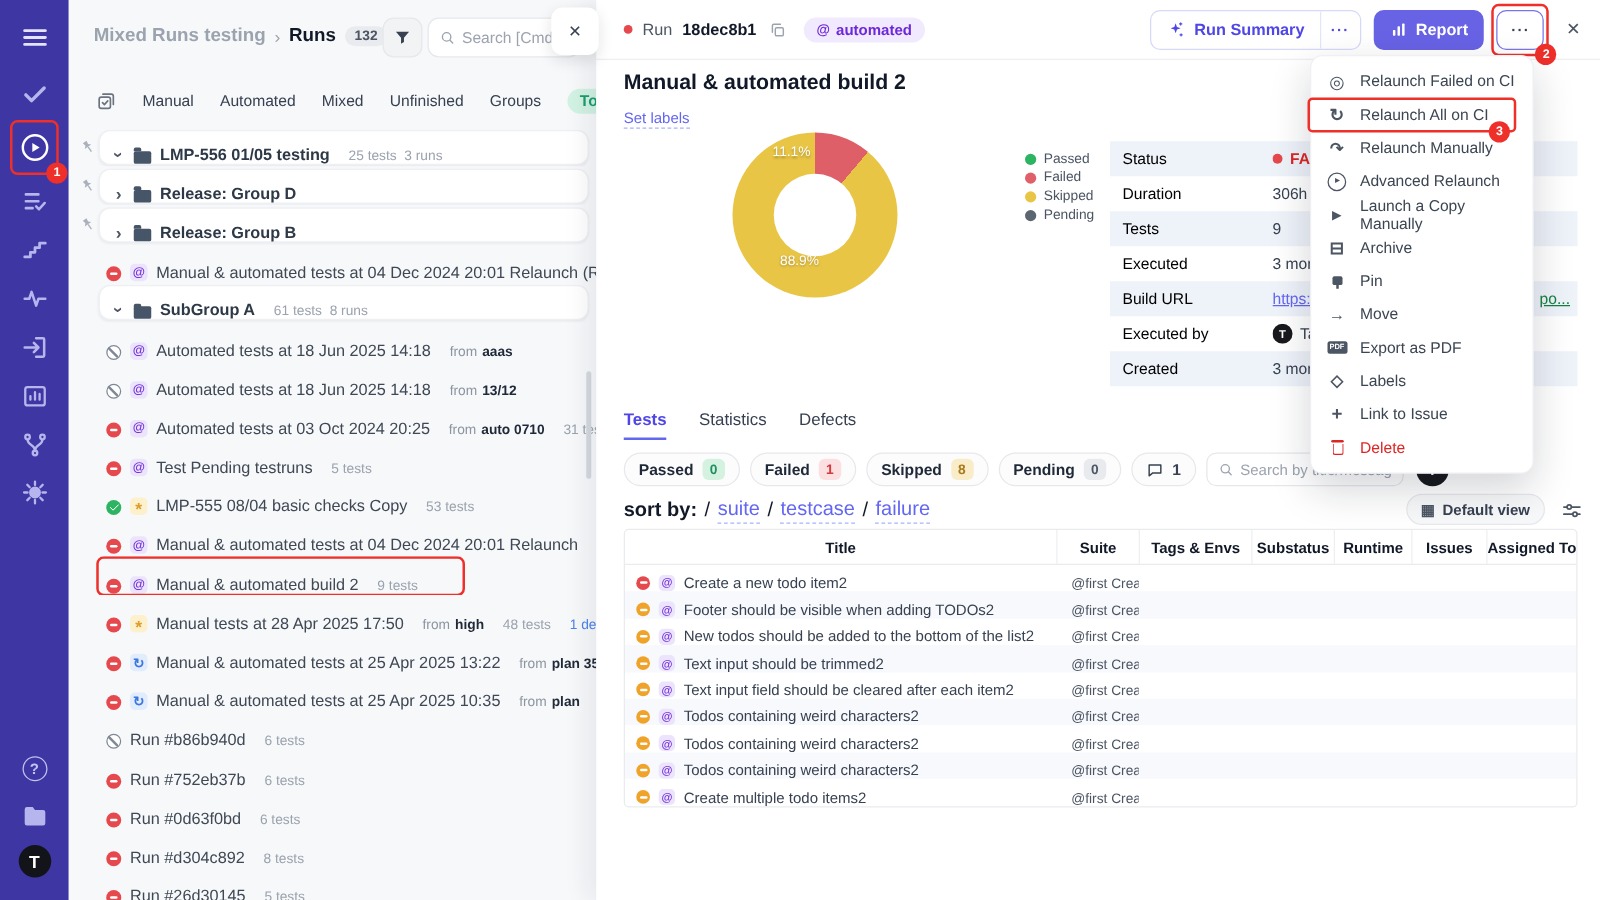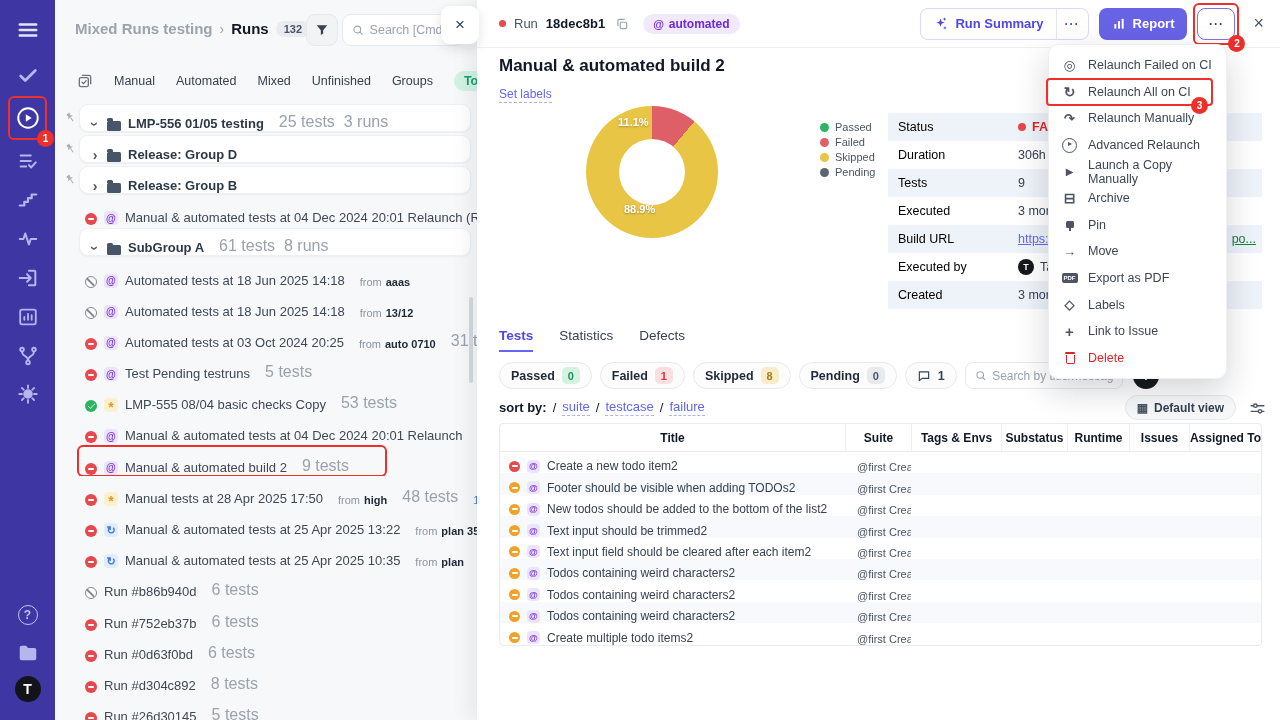--- a/index.html
+++ b/index.html
@@ -37,21 +37,21 @@
 .lrow.group{padding-left:24px}
 .lrow.group .inner{flex:1;background:#fff;border:1px solid #eef0f3;box-shadow:0 1px 2px rgba(20,24,40,.05);border-radius:9px;padding:0 10px}
 .pin-ico{position:absolute;left:10px;top:10px;color:#aab1bc;transform:rotate(-35deg)}
 .lrow:not(.pinned) .pin-ico{display:none}
 .chev{font-size:14px;color:#4b5563;font-weight:700;width:10px;line-height:1;text-align:center}
 .lrow.expanded .chev{transform:rotate(90deg)}
 .folder-ico{width:14px;height:10px;background:#475569;border-radius:1.5px;position:relative;flex:none;margin-top:1px}
 .folder-ico::before{content:"";position:absolute;top:-2.5px;left:0;width:6px;height:3px;background:#475569;border-radius:1.5px 1.5px 0 0}
 .ltitle{font-size:13px;color:#3f4854}
 .group .ltitle{font-weight:600;color:#2e3947}
-.lmeta{font-size:16px;color:#9aa2ad;margin-left:8px;white-space:pre}
+.lmeta{font-size:11px;color:#9aa2ad;margin-left:8px;white-space:pre}
 .lfrom{font-size:11px;color:#8b95a1;margin-left:8px}
 .lfrom b{color:#1f2937;margin-left:4px;font-size:11px}
 .ldef{font-size:11px;color:#4b82f0;margin-left:8px}
 .lrow.highlighted .inner{outline:2.5px solid #ee2f2a;outline-offset:0;border-radius:4px;padding:0 36px 0 6px;margin-left:-6px}
 
 .sicon{width:12px;height:12px;border-radius:50%;position:relative;flex:none}
 .failed .sicon{background:#e5484d}
 .passed .sicon{background:#2db463}
 .sicon::after{content:"";position:absolute;left:3px;top:5px;width:6px;height:2px;background:#fff;border-radius:1px}
 .passed .sicon::after{width:6px;height:3px;background:none;border-left:1.8px solid #fff;border-bottom:1.8px solid #fff;transform:rotate(-45deg);left:2.5px;top:2.5px}
@@ -85,21 +85,21 @@
 .btn-report{height:32px;background:#6862e5;color:#fff;border-radius:8px;padding:0 13px;display:flex;align-items:center;gap:7px;font-weight:600;font-size:13px}
 .morewrap{position:relative}
 .btn-more{width:38px;height:32px;border:1.5px solid #7a74e8;border-radius:8px;background:#fff;color:#374151;display:flex;align-items:center;justify-content:center;font-weight:800;letter-spacing:1px;font-size:12px}
 .morewrap .redbox{inset:-5px -4px}
 .mp-close{font-size:18px;color:#4b5563;margin-left:8px}
 .mp-title{position:absolute;left:22px;top:56px;font-size:17px;font-weight:700;color:#111827}
 .set-labels{position:absolute;left:22px;top:87px;font-size:12px;color:#6366f1;border-bottom:1px dashed #a5b4fc;padding-bottom:1px}
 
 .donut{position:absolute;left:109px;top:106px;width:132px;height:132px;border-radius:50%;background:conic-gradient(#df5f68 0deg 40deg,#e9c546 40deg 360deg)}
 .donut::after{content:"";position:absolute;inset:33px;background:#fff;border-radius:50%}
-.dlab{position:absolute;font-size:11px;font-weight:700;color:#fff;text-shadow:0 1px 2px rgba(0,0,0,.3);z-index:21}
+.dlab{position:absolute;font-size:11px;font-weight:400;color:#fff;text-shadow:0 1px 2px rgba(0,0,0,.3);z-index:21}
 
 .legend{position:absolute;left:343px;top:121px;display:flex;flex-direction:column;gap:3px}
 .lg{display:flex;align-items:center;gap:6px;font-size:11px;color:#4b5563}
 .lgdot{width:9px;height:9px;border-radius:50%;flex:none}
 .lgdot.passed{background:#2db463}.lgdot.failed{background:#e0606a}.lgdot.skipped{background:#e9c546}.lgdot.pending{background:#5c6670}
 
 .details{position:absolute;left:411px;top:113px;width:374px}
 .drow{height:28px;display:flex;align-items:center;padding:0 10px;font-size:12.5px;position:relative}
 .drow:nth-child(odd){background:#eef2f9}
 .dlabel{color:#000000;width:120px;flex:none}
@@ -118,21 +118,21 @@
 
 .chiprow{position:absolute;left:22px;top:362px;display:flex;align-items:center;gap:8px}
 .chip{height:27px;border:1px solid #e7e8ec;background:#fcfcfd;border-radius:14px;display:flex;align-items:center;gap:7px;padding:0 11px;font-size:12.5px;font-weight:600;color:#1f2937}
 .cnt{min-width:18px;height:17px;border-radius:5px;font-size:11px;font-weight:700;display:flex;align-items:center;justify-content:center;padding:0 5px}
 .cnt.green{background:#d5f2e1;color:#1d8f60}.cnt.red{background:#fbdfe1;color:#d5393e}.cnt.yellow{background:#f9ecc8;color:#a97a1a}.cnt.gray{background:#e8eaee;color:#4b5563}
 .chip.comment{font-weight:700;color:#374151}
 .search2{width:158px;height:27px;border:1px solid #e7e8ec;border-radius:8px;background:#fff;display:flex;align-items:center;gap:6px;padding:0 9px;color:#9ca3af;overflow:hidden}
 .search2 input{font-size:12px}
 .avatar2{width:26px;height:26px;border-radius:50%;background:#17191d;color:#fff;font-weight:700;font-size:12px;display:flex;align-items:center;justify-content:center;margin-left:2px}
 
-.sortrow{position:absolute;left:22px;top:399px;display:flex;align-items:center;gap:6px;font-size:13px}
+.sortrow{position:absolute;left:22px;top:399px;display:flex;align-items:center;gap:6px;font-size:16px}
 .sortlbl{font-weight:700;color:#111827}
 .sortitem{display:inline-flex;align-items:center;gap:6px}
 .sortitem .sep{color:#111827}
 .sortitem:first-child .sep{display:none}
 .sortlink{color:#6366f1;border-bottom:1px dashed #a5b4fc;padding-bottom:1px}
 .viewbtn{position:absolute;right:44px;top:395px;height:25px;border:1px solid #e7e8ec;background:#f7f8f9;border-radius:13px;display:flex;align-items:center;gap:6px;padding:0 11px;font-size:12px;font-weight:600;color:#374151}
 .viewbtn .grid{font-size:12px;color:#4b5563}
 .slidersbtn{position:absolute;right:14px;top:400px;color:#4b5563}
 
 .ttable{position:absolute;left:22px;top:423px;right:18px;border:1px solid #e9ebef;border-radius:4px;overflow:hidden;background:#fff}

